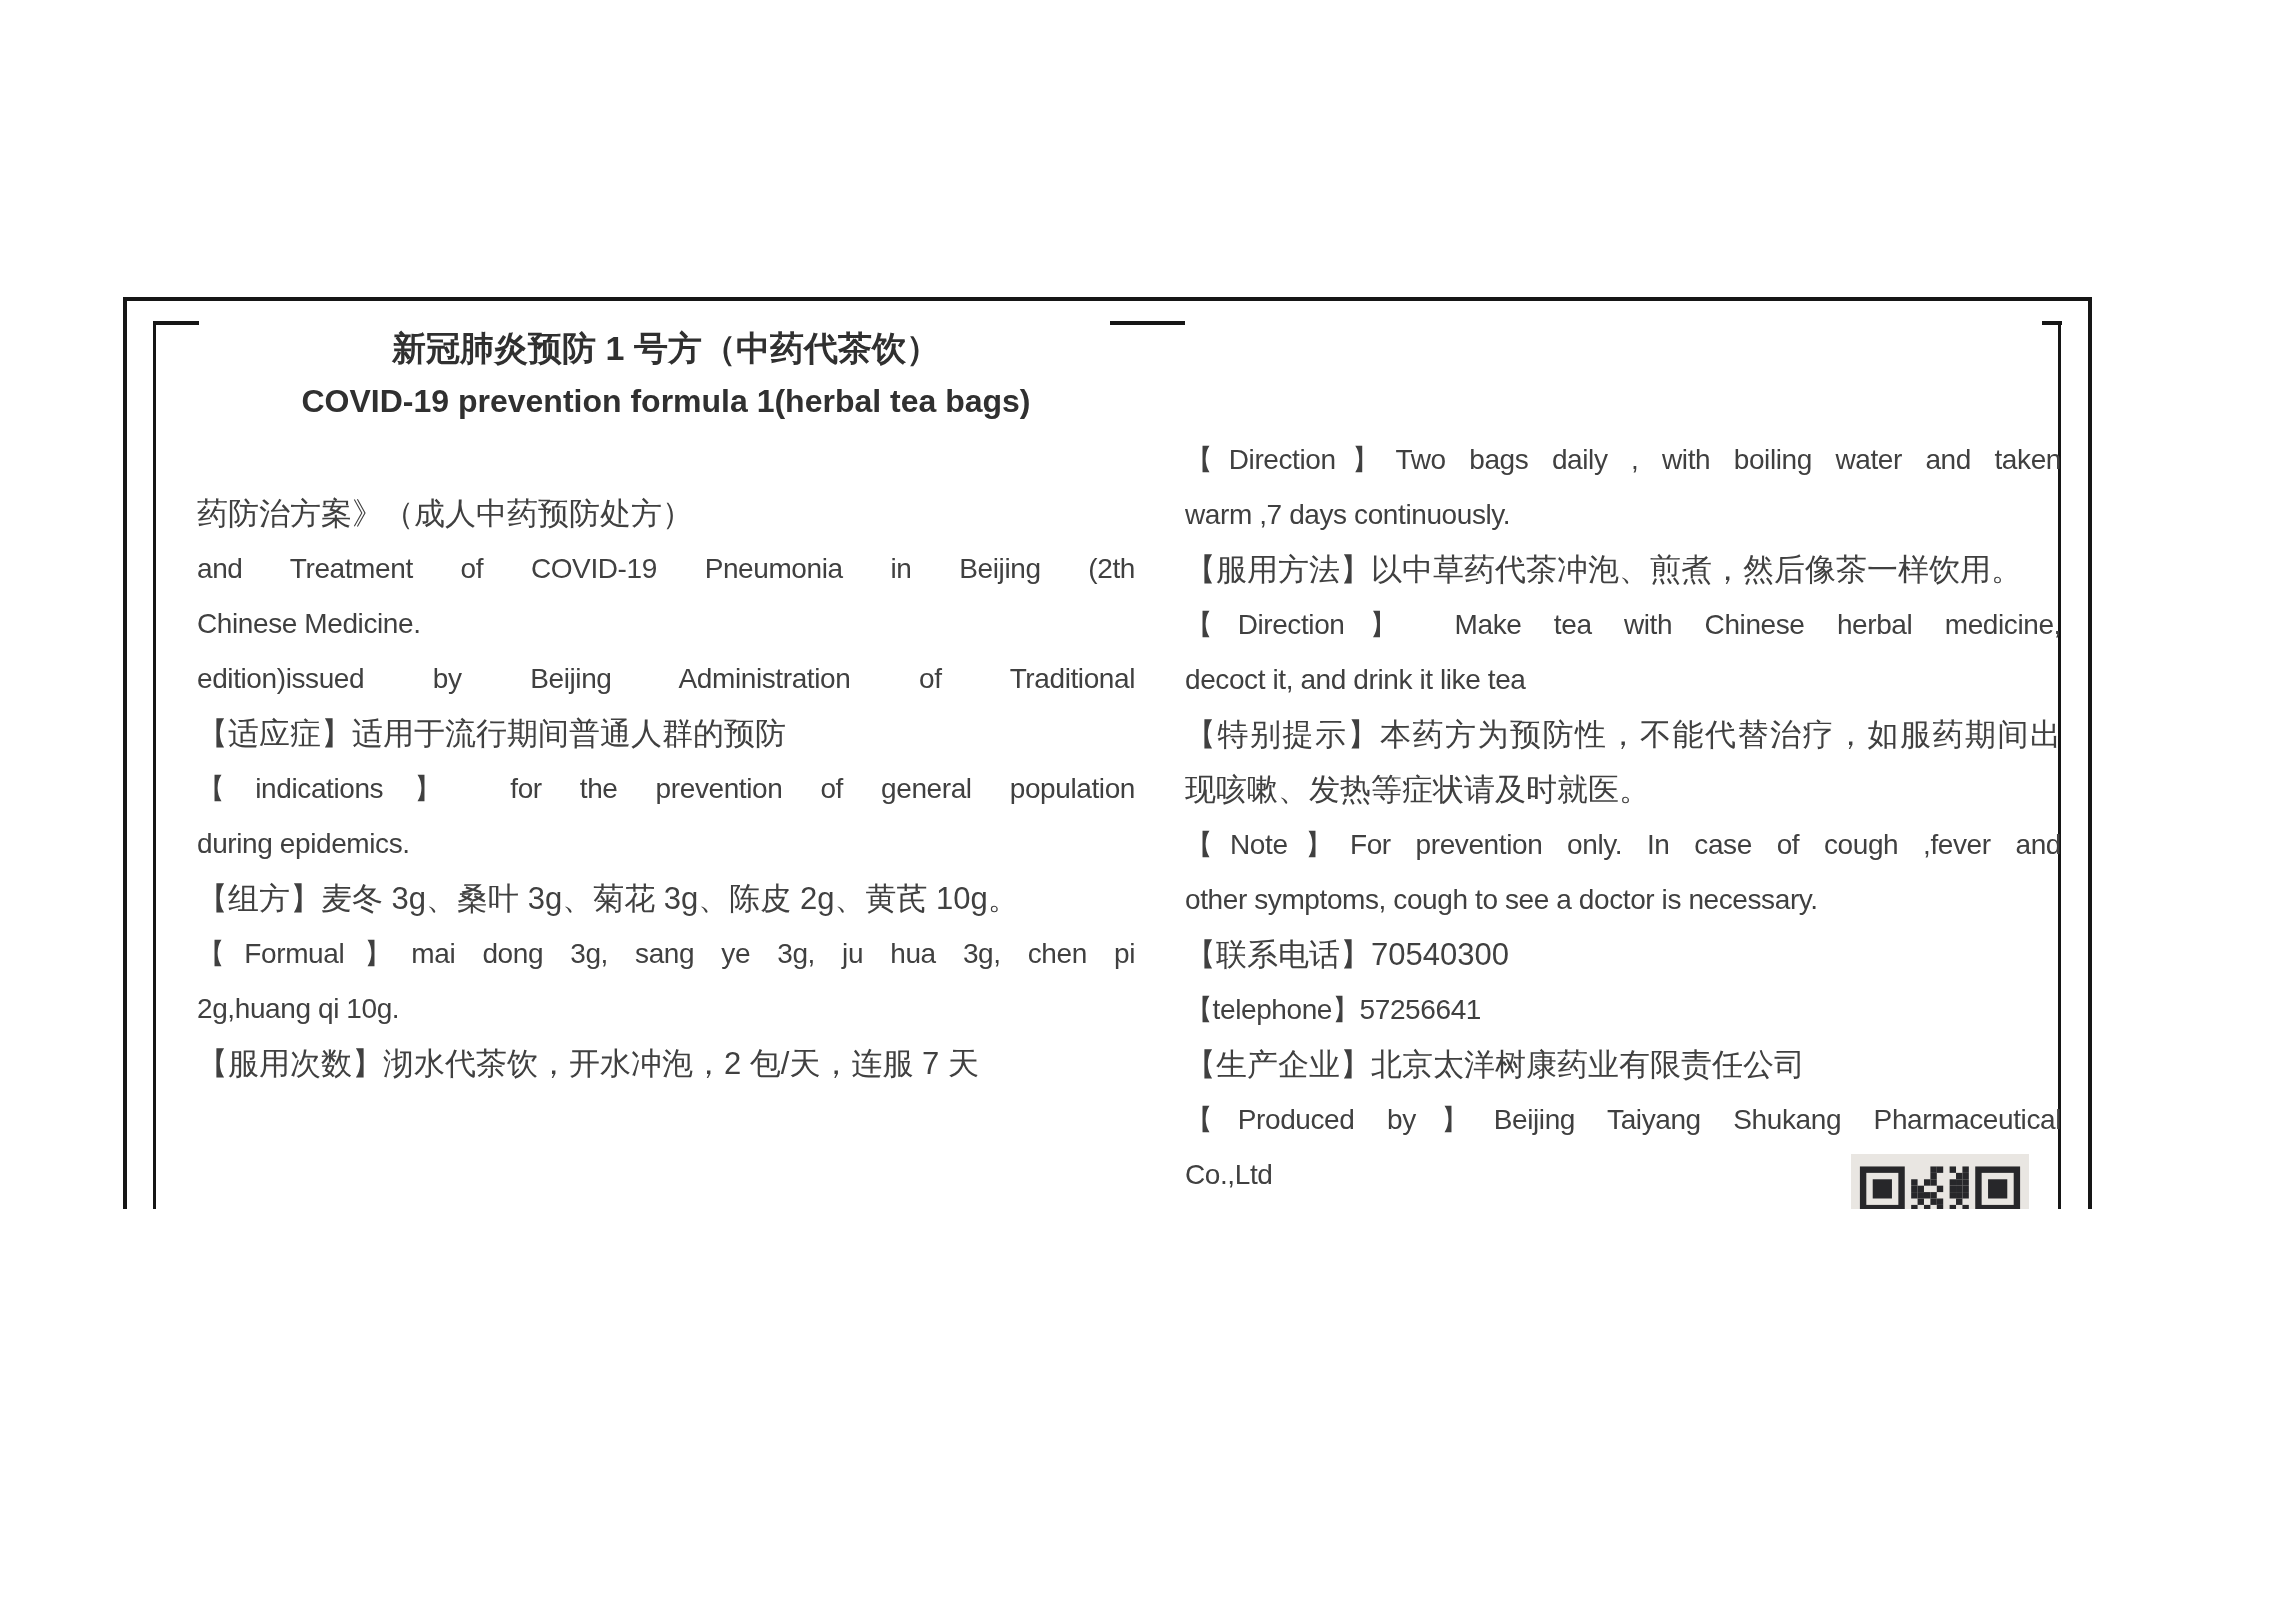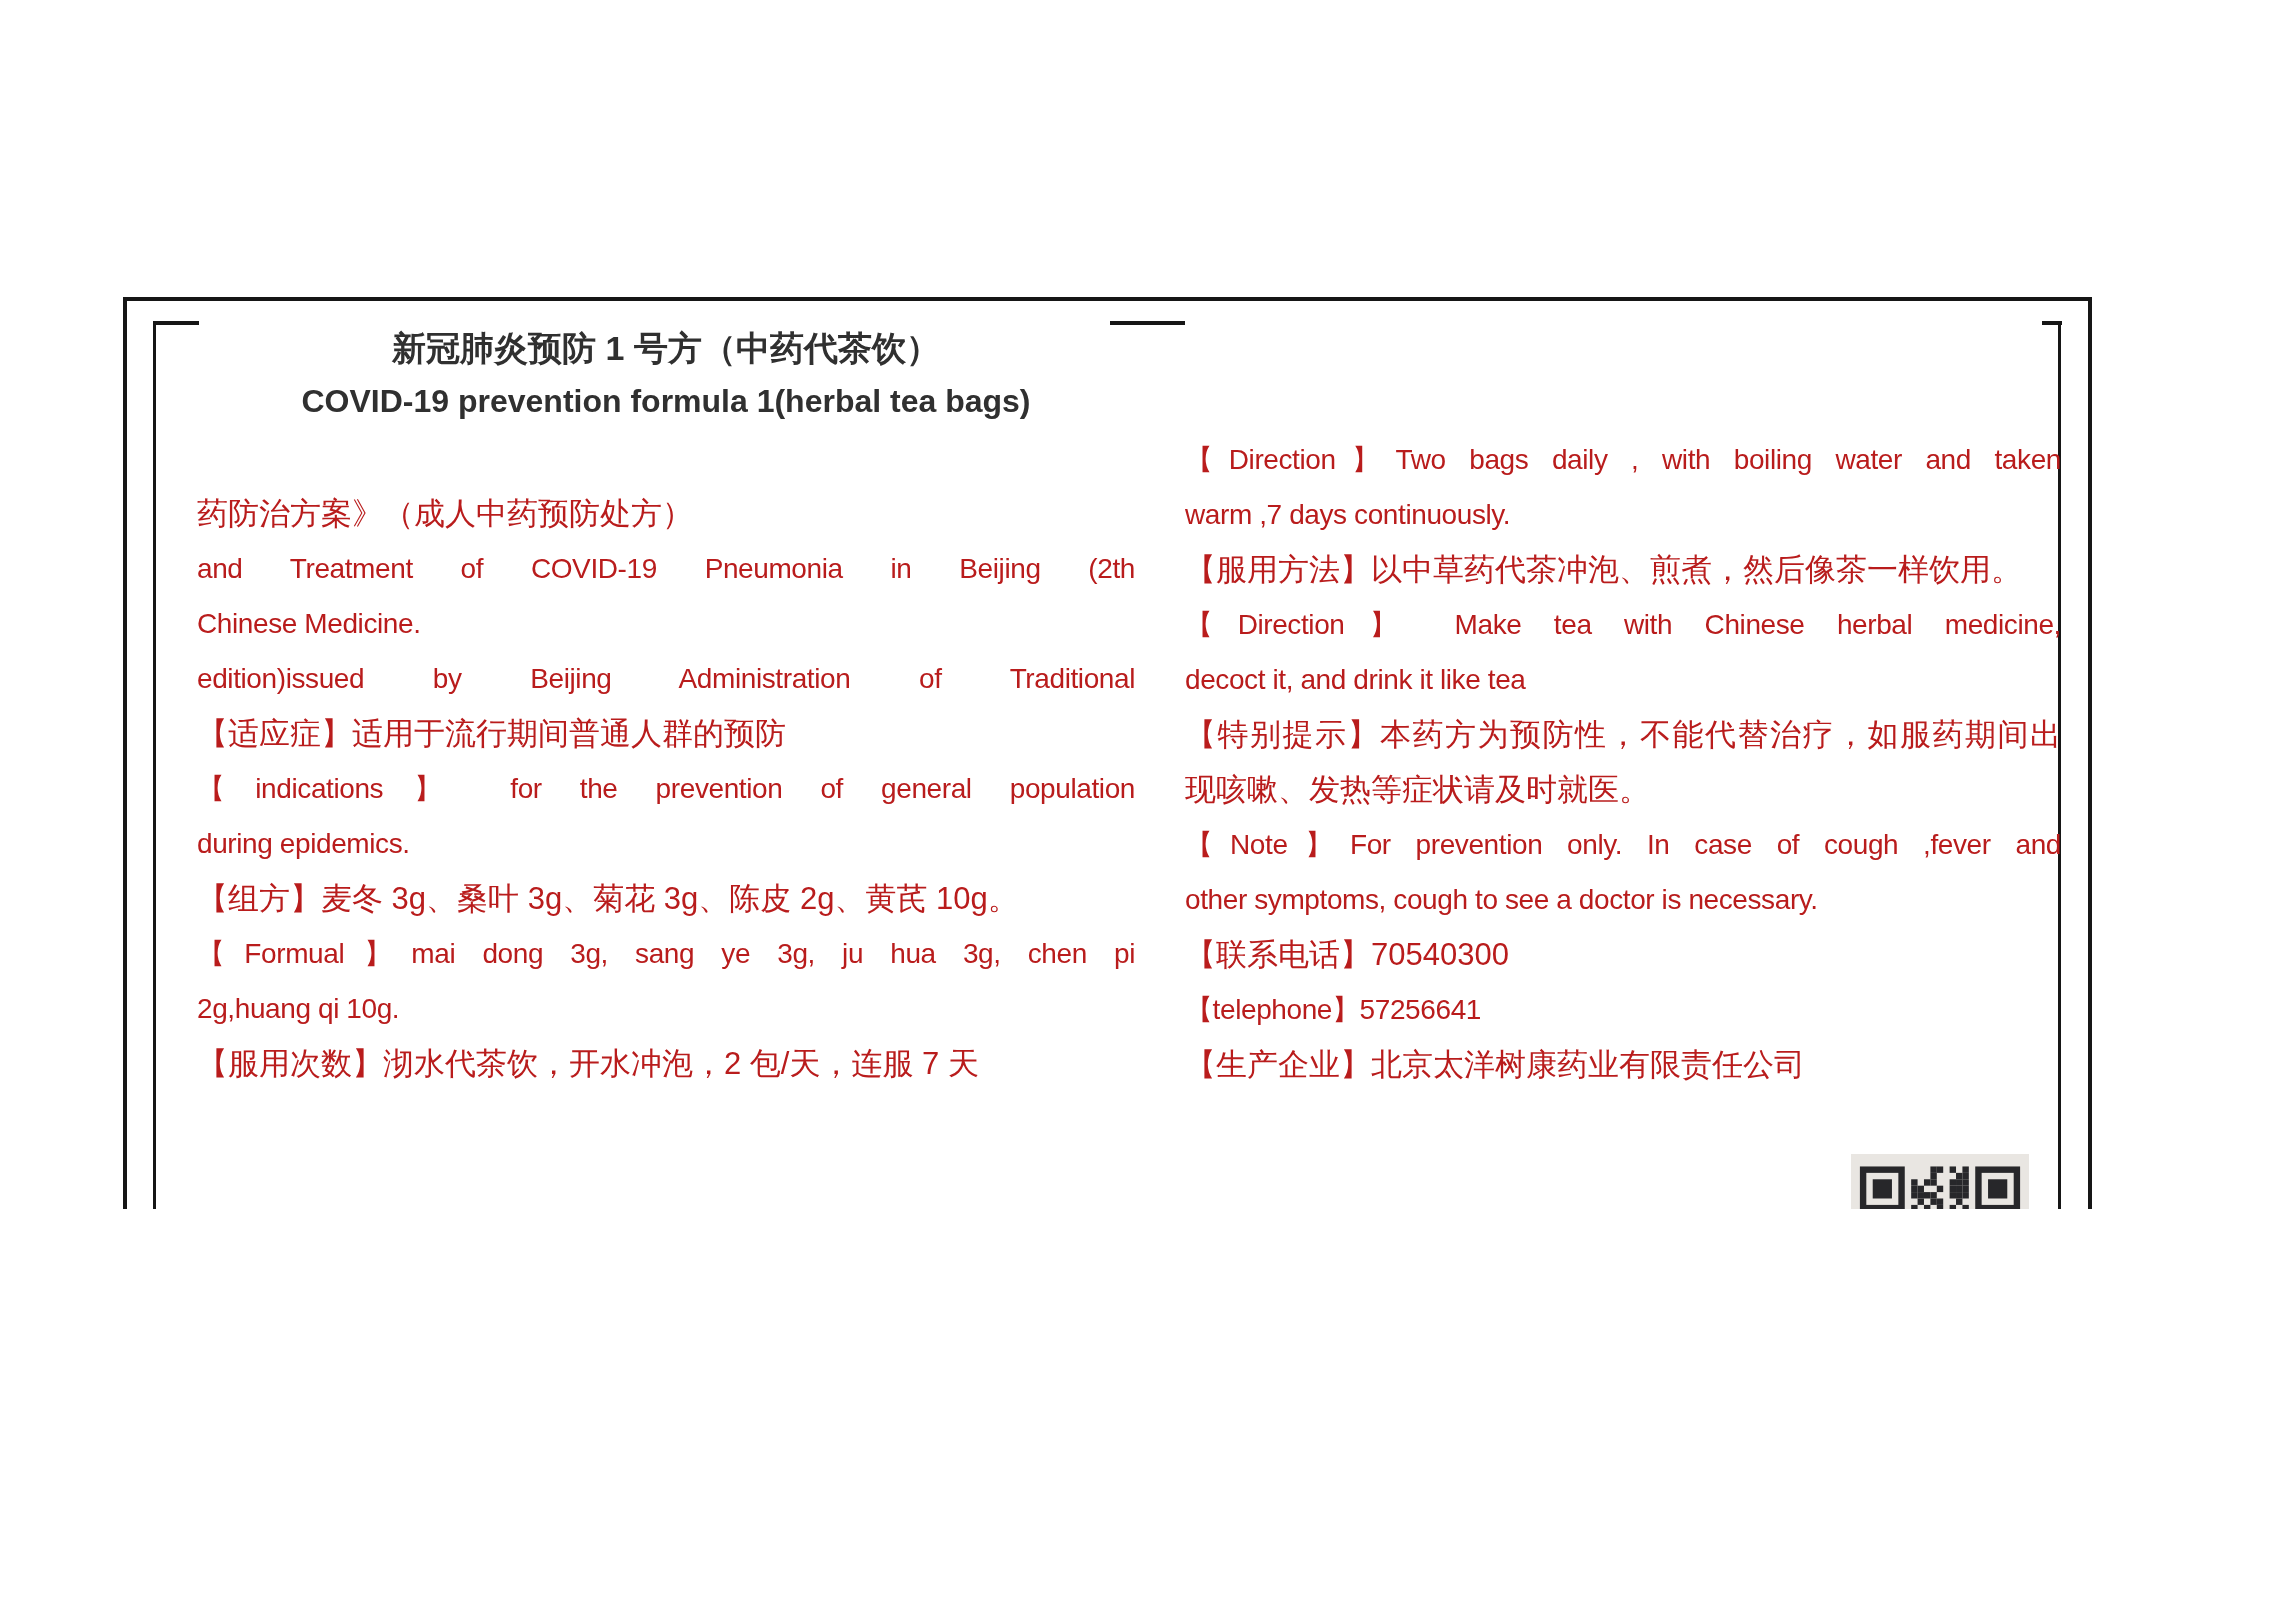--- a/index.html
+++ b/index.html
@@ -21,21 +21,21 @@
   #title-block{position:absolute;left:197px;top:322px;width:938px;}
   .title-line{height:53px;line-height:53px;text-align:center;font-weight:700;color:#303030;overflow:hidden;}
   #title-cn{font-size:34px;}
   #title-en{font-size:32px;}
 
   
   .col{position:absolute;}
   #col-left{left:197px;top:486px;width:938px;}
   #col-right{left:1185px;top:432px;width:876px;}
   .para{margin:0;padding:0;}
-  .line{height:55px;line-height:55px;overflow:hidden;color:#b91c1c;}
+  .line{height:55px;line-height:55px;overflow:hidden;color:#404040;}
   .line.cjk{font-size:31px;}
   .line.lat{font-size:28px;letter-spacing:-0.4px;}
   .line.fill{text-align:justify;text-align-last:justify;}
   .line.cjk.fill{text-justify:inter-character;}
   .line.lat.fill{text-justify:inter-word;}
 
   
   #qr{position:absolute;left:1851px;top:1154px;width:178px;height:186px;}
   #qr svg{display:block;width:178px;height:186px;}
 </style>
@@ -103,20 +103,24 @@
         <div class="line lat">other symptoms, cough to see a doctor is necessary.</div>
       </div>
       <div class="para">
         <div class="line cjk">【联系电话】70540300</div>
       </div>
       <div class="para">
         <div class="line lat">【telephone】57256641</div>
       </div>
       <div class="para">
         <div class="line cjk">【生产企业】北京太洋树康药业有限责任公司</div>
+      </div>
+      <div class="para">
+        <div class="line lat fill">【Produced by】Beijing Taiyang Shukang Pharmaceutical</div>
+        <div class="line lat">Co.,Ltd</div>
       </div>
     </div>
 
   <div id="qr">
     <svg id="qr-svg" viewBox="0 0 200 209" xmlns="http://www.w3.org/2000/svg">
         <rect x="0" y="0" width="200" height="209" fill="#e9e6e2"></rect>
         <rect x="89.2" y="14" width="7.2" height="7.2" fill="#27272a"></rect>
         <rect x="96.4" y="14" width="7.2" height="7.2" fill="#27272a"></rect>
         <rect x="110.8" y="14" width="7.2" height="7.2" fill="#27272a"></rect>
         <rect x="125.2" y="14" width="7.2" height="7.2" fill="#27272a"></rect>

